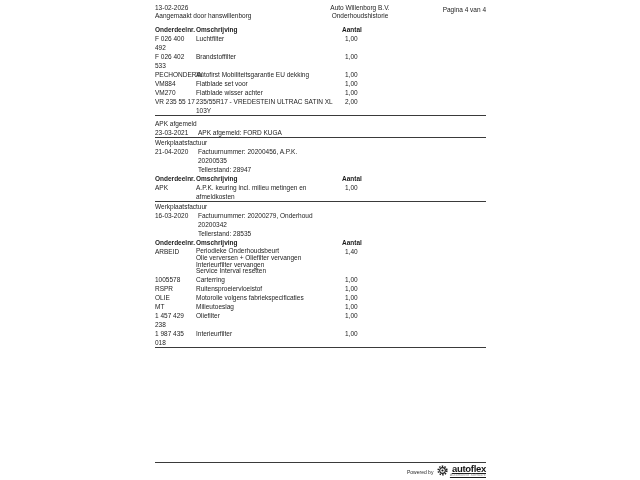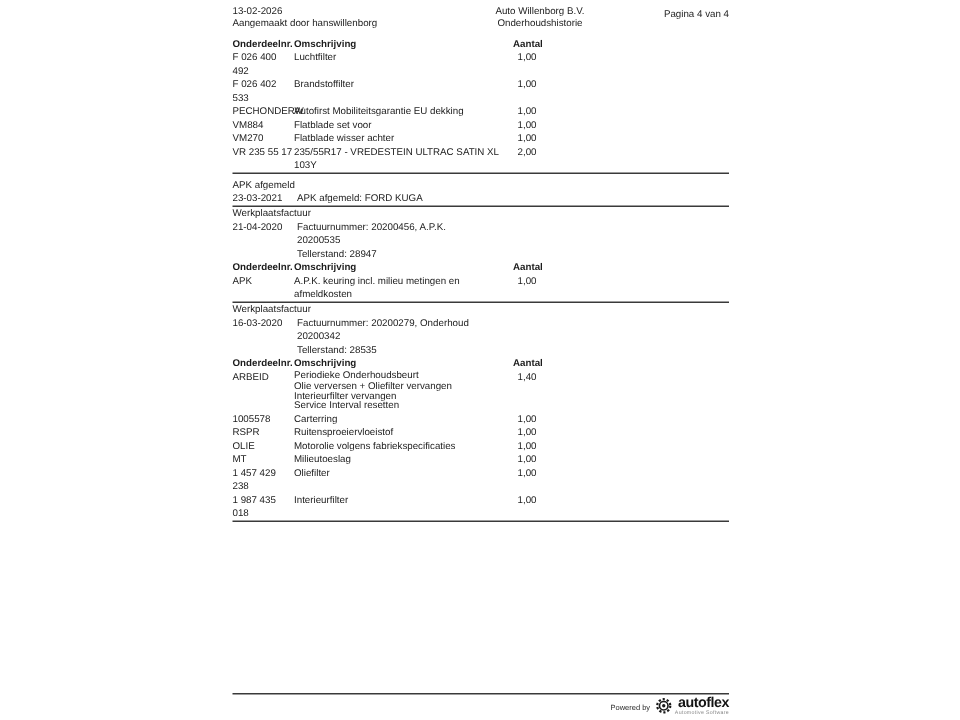--- a/index.html
+++ b/index.html
@@ -40,21 +40,21 @@
   .mt8 { margin-top:8px; }
 
   
   .footer-rule { position:absolute; left:155px; width:331px; top:462px; border:none; border-top:1px solid #3a3a3a; margin:0; }
   .powered {
     position:absolute; top:464px; left:380px; width:106px;
     display:flex; align-items:center; justify-content:flex-end; gap:4px;
   }
   .powered-by-label { font-size:5px; color:#2a2a2a; padding-top:2px; }
   .logo { display:flex; align-items:center; gap:1.5px; }
-  .logo-text-wrap { display:flex; flex-direction:column; align-items:flex-end; }
+  .logo-text-wrap { display:flex; flex-direction:column; align-items:flex-end;text-decoration:underline; }
   .logo-name { font-weight:bold; font-size:9.5px; letter-spacing:-0.3px; color:#141414; line-height:9px; }
   .logo-sub { font-size:3.5px; color:#8a8a8a; line-height:4px; letter-spacing:0.2px; }
 </style>
 </head>
 <body>
 
 <div class="doc">
 
   <div class="hdr">
     <div class="hdr-left">

